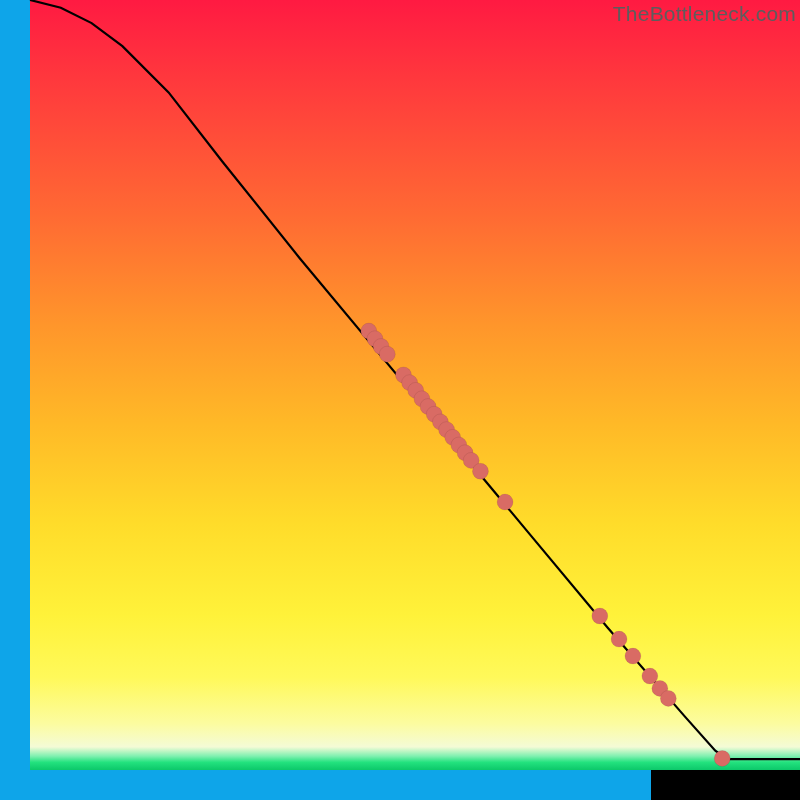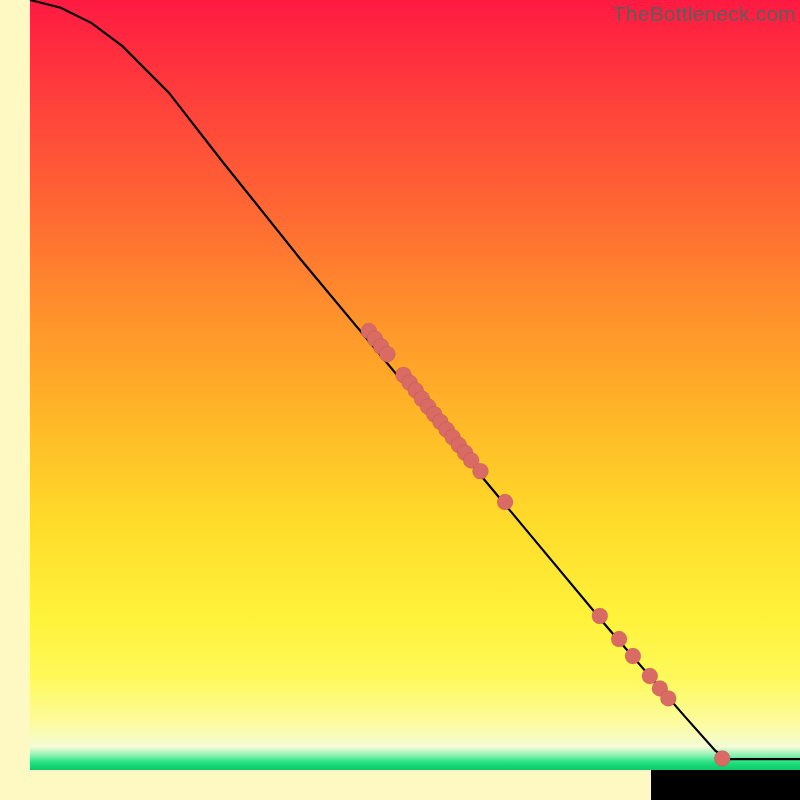--- a/index.html
+++ b/index.html
@@ -8,21 +8,21 @@
     width: 800px;
     height: 800px;
     overflow: hidden;
     background: #000;
     font-family: Arial, Helvetica, sans-serif;
   }
   .frame {
     position: relative;
     width: 651px;
     height: 800px;
-    background: #fef9c3;
+    background: #0ea5e9;
   }
   .plot-outer {
     position: absolute;
     left: 30px;
     top: 0px;
     width: 770px;
     height: 770px;
     background: #000;
   }
   .plot-inner {

